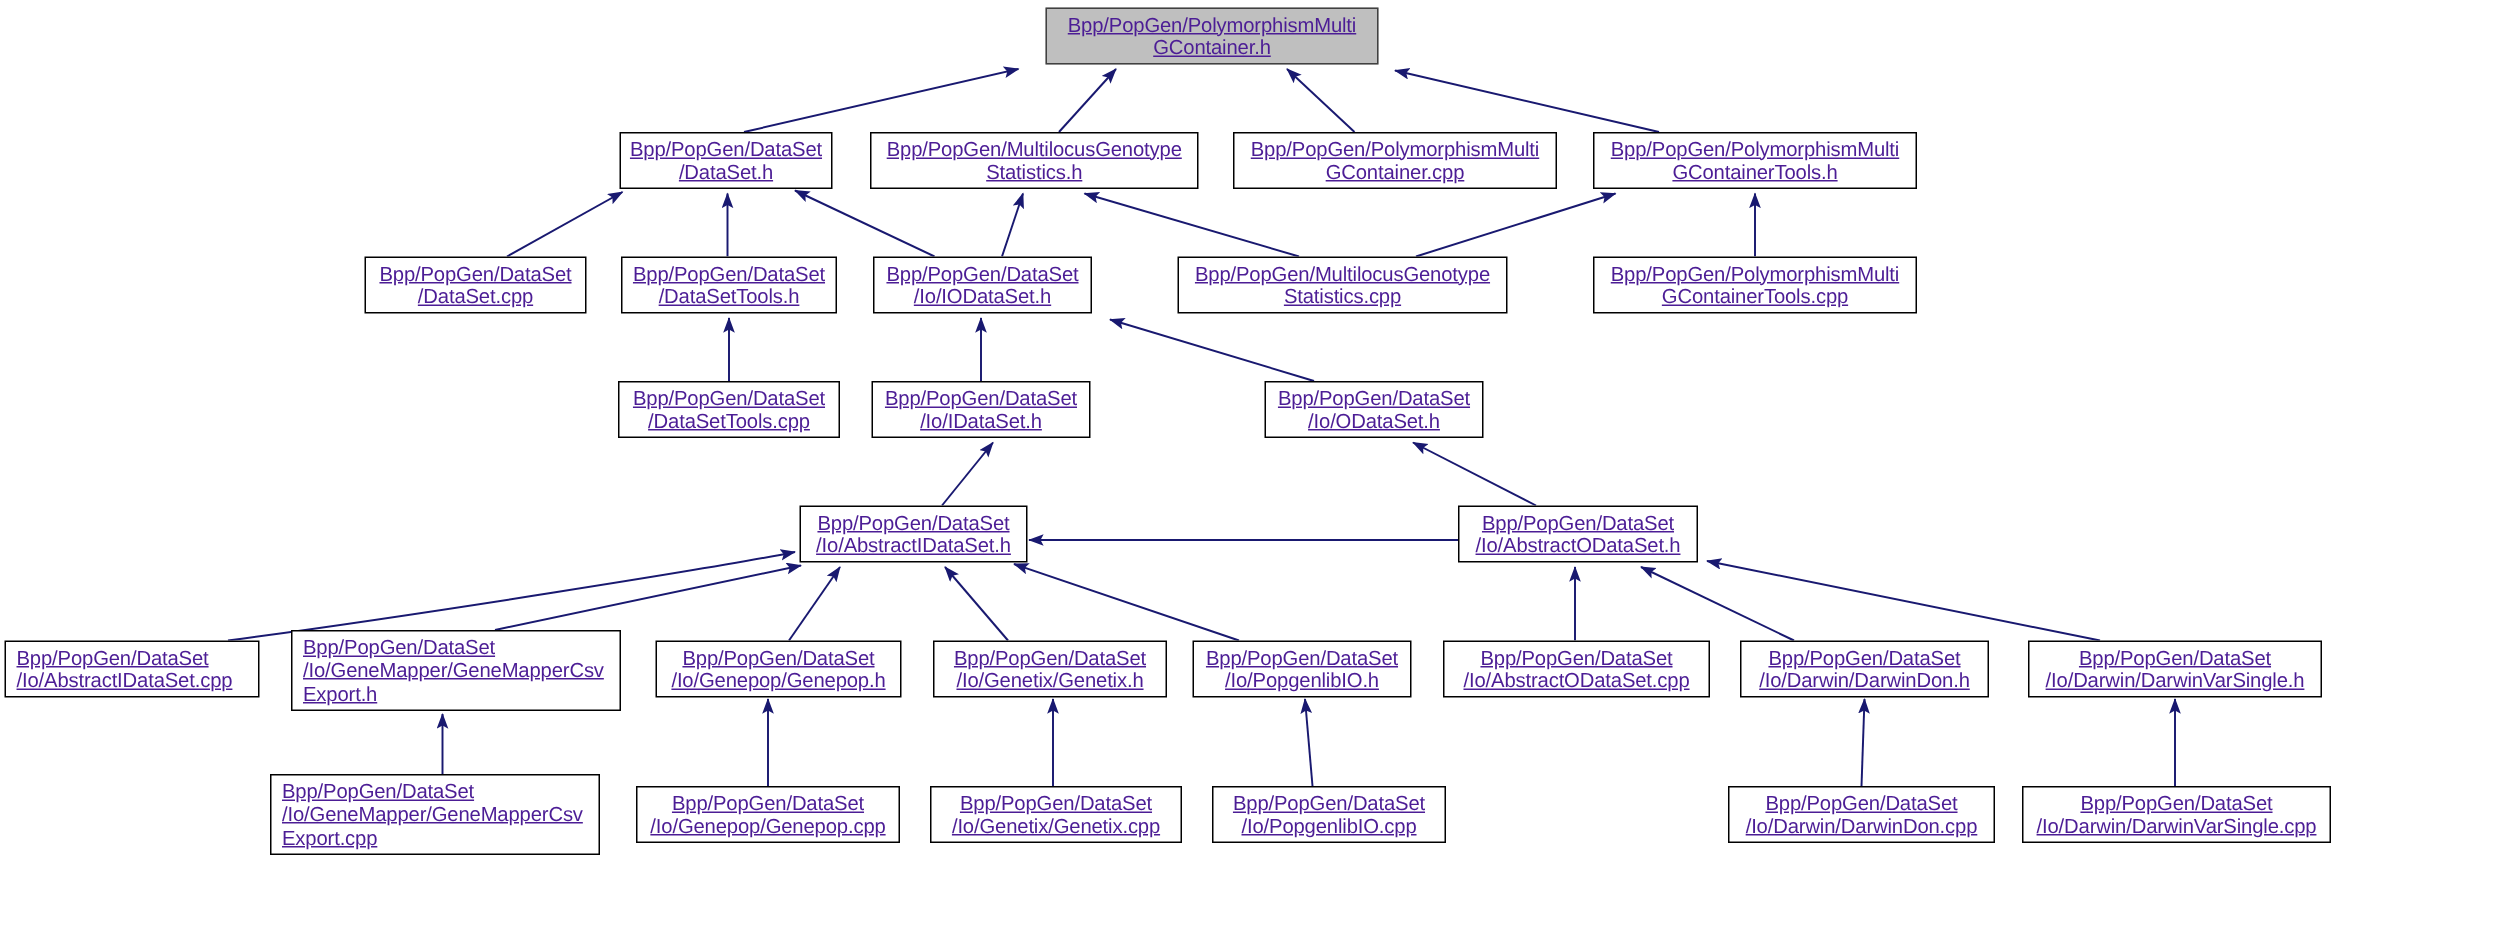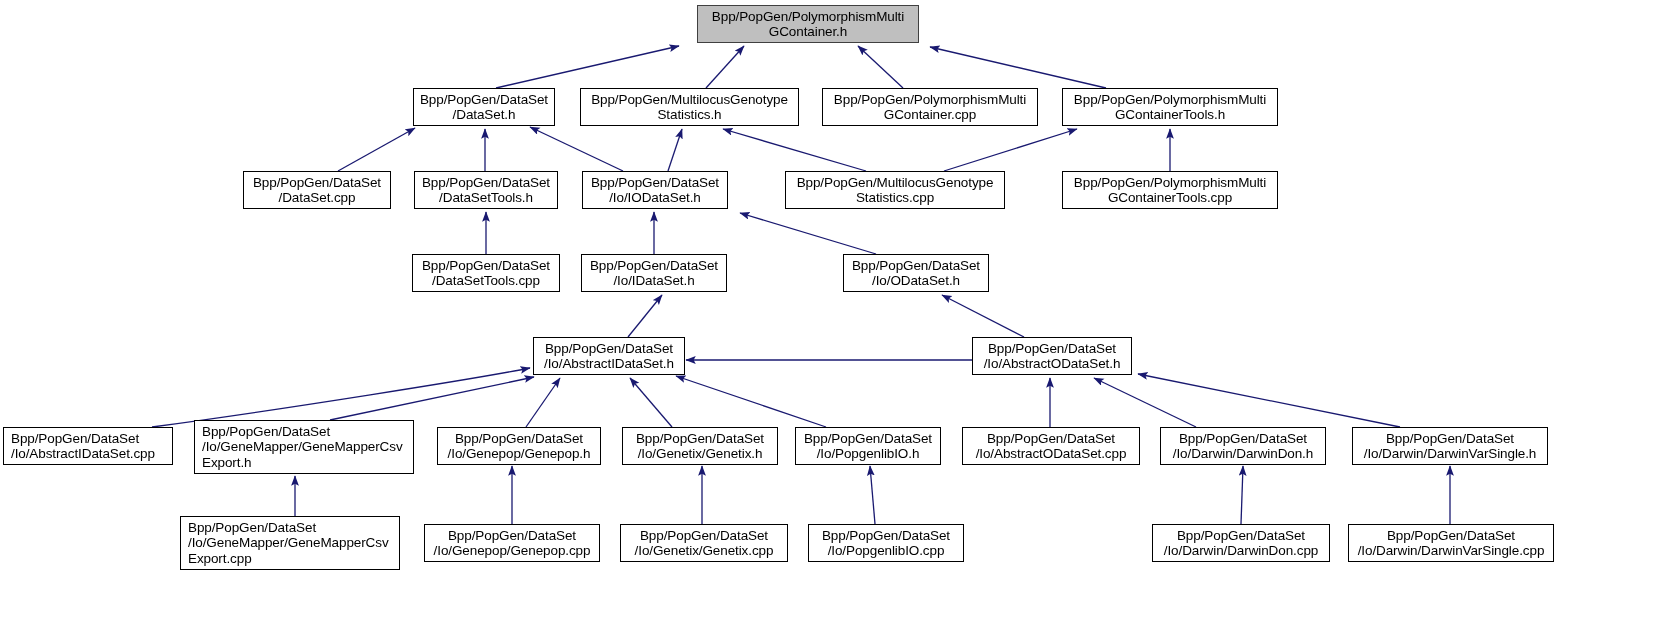--- a/index.html
+++ b/index.html
@@ -22,30 +22,31 @@
     top: 0;
     width: 1680px;
     height: 617px;
     pointer-events: none;
   }
   .node {
     position: absolute;
     box-sizing: border-box;
     border: 1px solid #000000;
     background: #ffffff;
-    color: #000000;
+    color: #4c1d95;
     font-size: 13.5px;
     line-height: 15.5px;
     text-align: center;
     display: flex;
     align-items: center;
     justify-content: center;
     white-space: pre-line;
     z-index: 2;
     letter-spacing: -0.1px;
+    text-decoration: underline;
   }
   .node.root {
     background: #bfbfbf;
     border: 1px solid #404040;
   }
   .node .label {
     display: block;
     width: 100%;
     padding: 0 3px;
     box-sizing: border-box;

